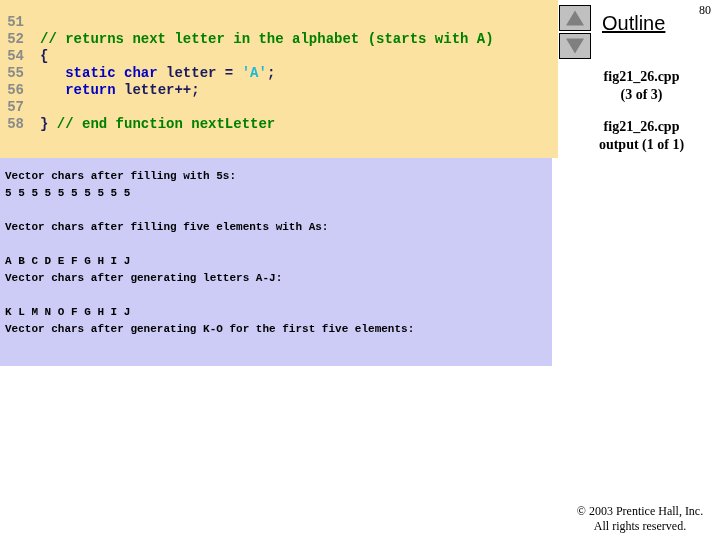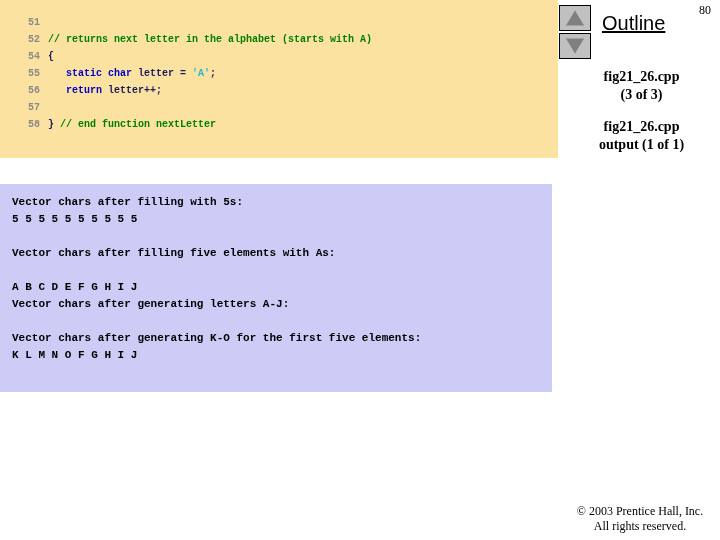--- a/index.html
+++ b/index.html
@@ -31,52 +31,51 @@
     position: absolute;
     left: 552px;
     top: 0;
     width: 6px;
     height: 158px;
     background: #fbe2a0;
   }
 
   .code-line {
     font-family: "Liberation Mono", "DejaVu Sans Mono", monospace;
-    font-size: 10px;
+    font-size: 14px;
     font-weight: bold;
     line-height: 17px;
     height: 17px;
     white-space: pre;
-    padding-left: 16px;
+    padding-left: 0;
   }
   .ln {
     display: inline-block;
     width: 24px;
     text-align: right;
     color: #8a8a8a;
     font-weight: bold;
   }
-  .code-body { margin-left: 8px; }
+  .code-body { margin-left: 16px; }
   .tok-comment { color: #008000; }
   .tok-keyword { color: #0000c8; }
   .tok-ident   { color: #1a1a5e; }
   .tok-string  { color: #21b8d8; }
   .tok-plain   { color: #1a1a5e; }
 
   
   #output-panel {
     position: absolute;
     left: 0;
     top: 158px;
     width: 552px;
     height: 208px;
     background: #ccccf7;
     box-sizing: border-box;
-    padding: 10px 0 0 12px;
-    margin-top: 26px;
+    padding: 10px 0 0 5px;
   }
   .out-line {
     font-family: "Liberation Mono", "DejaVu Sans Mono", monospace;
     font-size: 11px;
     font-weight: bold;
     line-height: 17px;
     height: 17px;
     color: #000000;
     white-space: pre;
   }
@@ -191,22 +190,22 @@
 
 <div id="output-panel">
     <div class="out-line">Vector chars after filling with 5s:</div>
     <div class="out-line">5 5 5 5 5 5 5 5 5 5</div>
     <div class="out-blank"></div>
     <div class="out-line">Vector chars after filling five elements with As:</div>
     <div class="out-blank"></div>
     <div class="out-line">A B C D E F G H I J</div>
     <div class="out-line">Vector chars after generating letters A-J:</div>
     <div class="out-blank"></div>
+    <div class="out-line">K L M N O F G H I J</div>
     <div class="out-line">Vector chars after generating K-O for the first five elements:</div>
-    <div class="out-line">K L M N O F G H I J</div>
   </div>
 
 <div id="sidebar">
 
   <div id="nav-buttons">
     <div class="nav-btn">
       <span class="tri tri-up"></span>
     </div>
     <div class="nav-btn">
       <span class="tri tri-down"></span>

